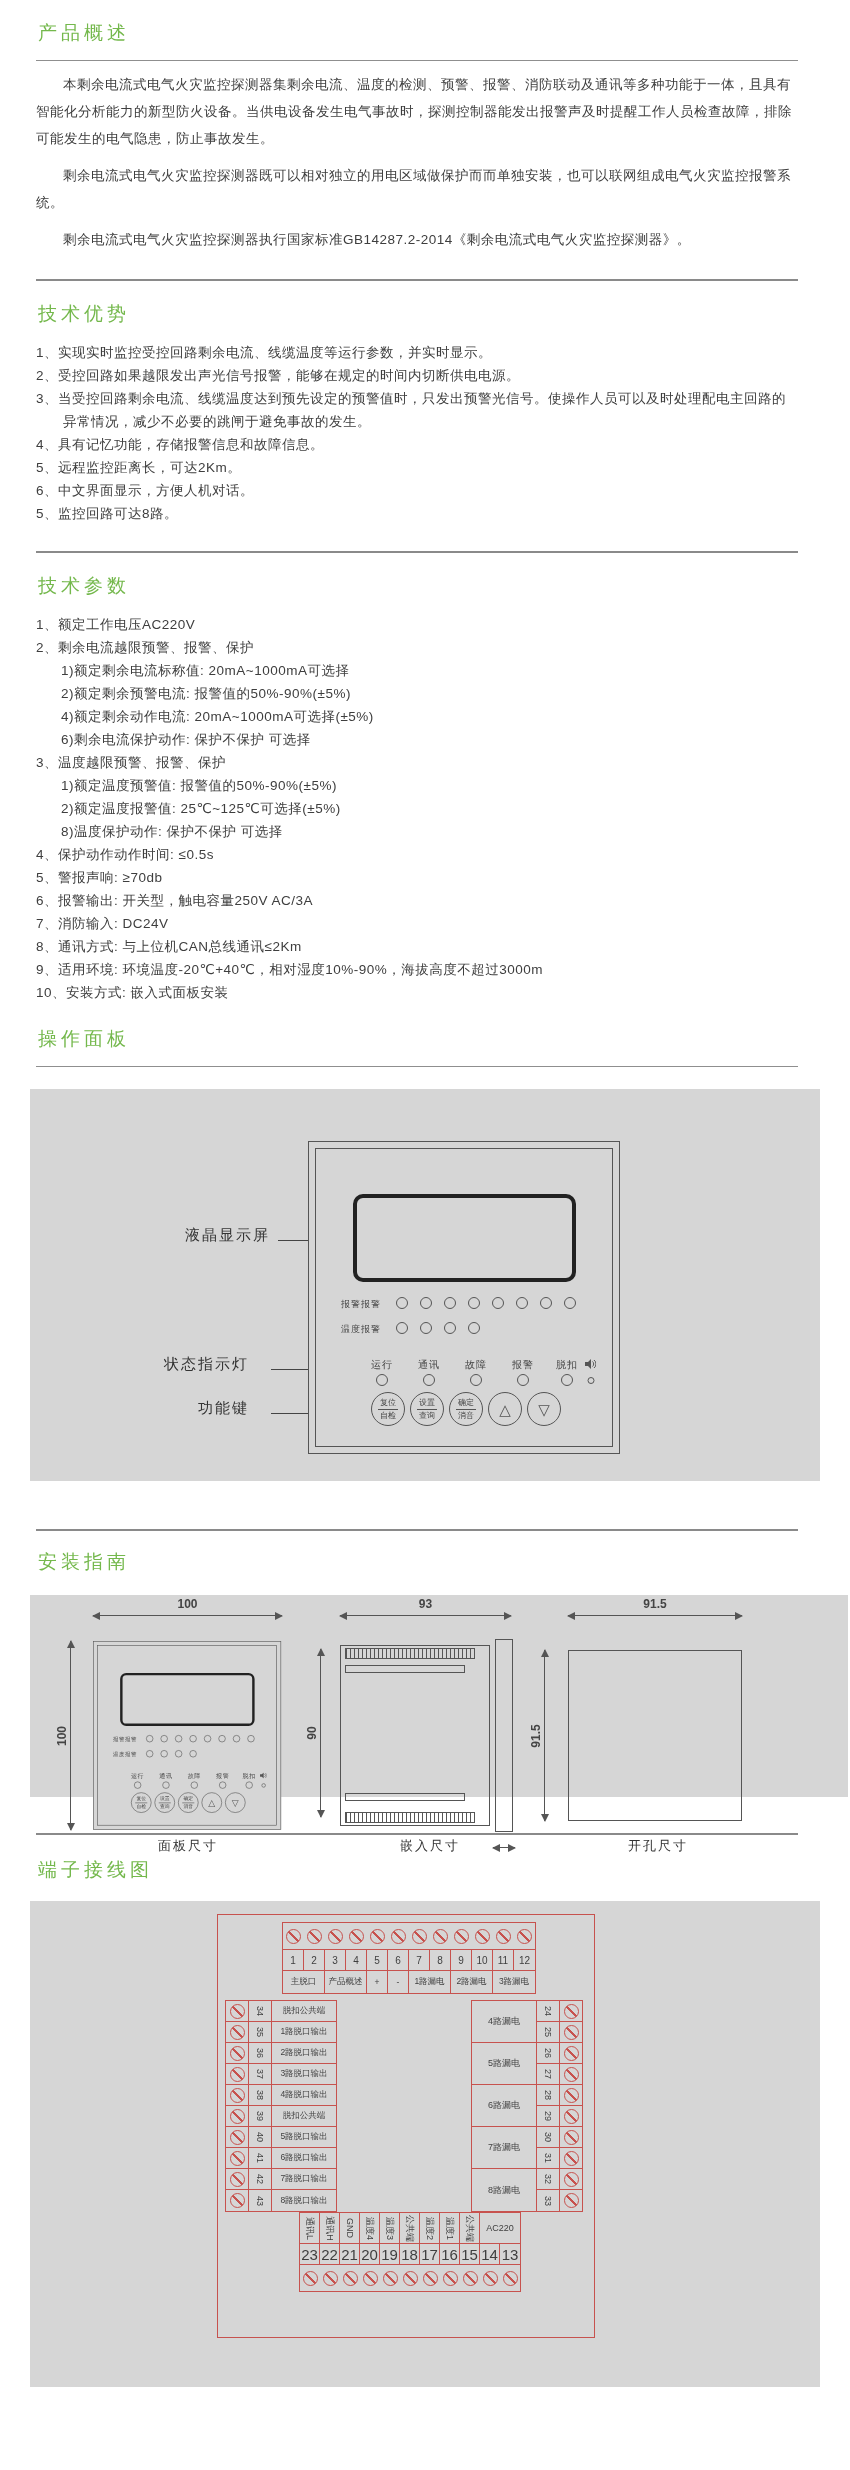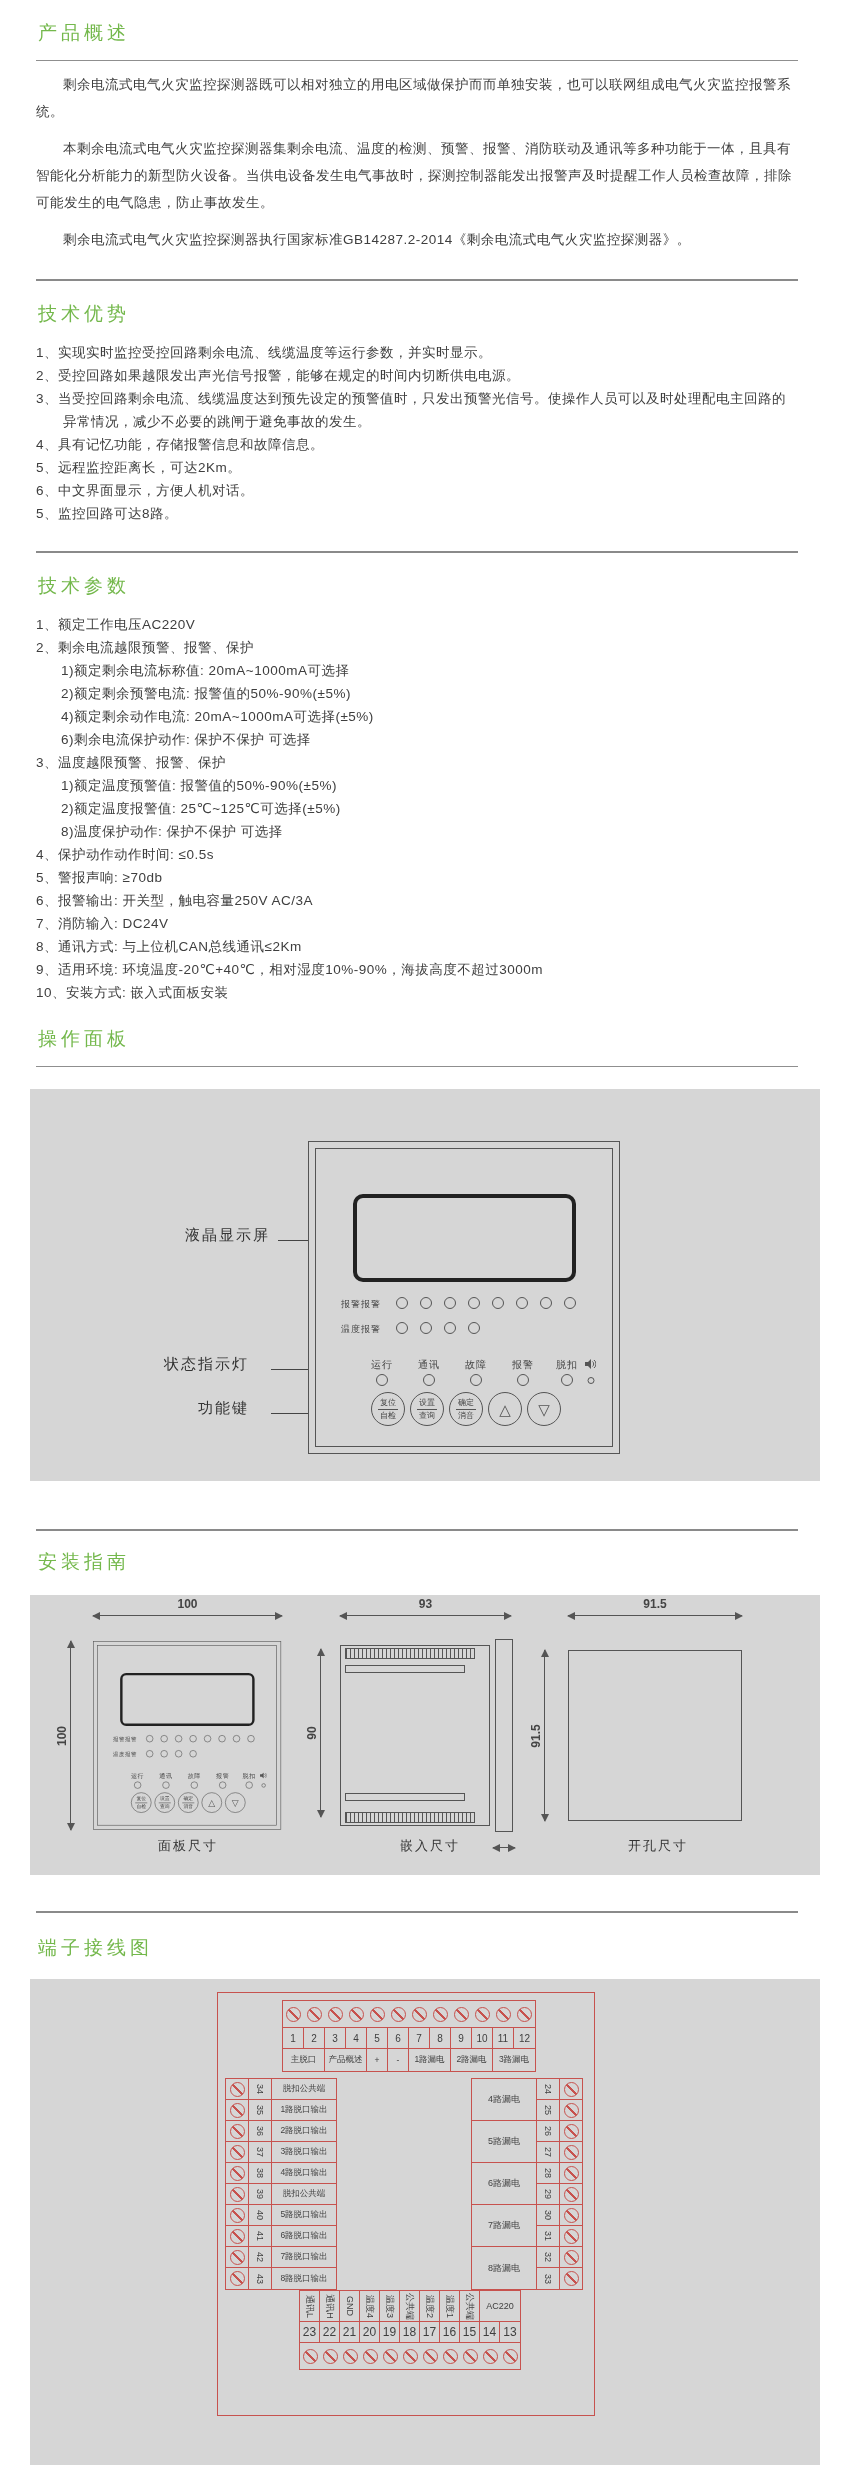--- a/index.html
+++ b/index.html
@@ -8,21 +8,21 @@
   h2.sec{color:#74b84c;font-size:19px;font-weight:normal;letter-spacing:4px;margin:10px 0 12px 2px;}
   .rule{border:none;border-top:1px solid #8f8f8f;margin:14px 0 0 0;}
   .sep{border:none;border-top:2px solid #8a8a8a;margin:26px 0 0 0;}
   p.body{font-size:13.5px;line-height:27px;margin:10px 0 0 0;text-indent:2em;letter-spacing:0.5px;}
   .list{margin-top:14px;}
   .li{font-size:13.5px;line-height:23px;padding-left:2em;text-indent:-2em;letter-spacing:0.5px;}
   .li.sub{margin-left:25px;padding-left:0;text-indent:0;}
   
   .gbox{position:relative;background:#d6d6d6;margin-left:-6px;width:790px;}
   .boxA{height:392px;margin-top:22px;}
-  .boxB{height:280px;margin-top:20px;}
+  .boxB{height:202px;margin-top:20px;padding-left:28px;}
   .boxC{height:486px;margin-top:18px;}
   
   .panel{position:absolute;left:278px;top:52px;width:312px;height:313px;border:1px solid #555;background:#d6d6d6;box-sizing:border-box;}
   .panel-inner{position:absolute;left:6px;top:6px;right:6px;bottom:6px;border:1px solid #555;}
   .lcd{position:absolute;left:44px;top:52px;width:223px;height:88px;border:4px solid #222;border-radius:10px;box-sizing:border-box;}
   .ledrow{position:absolute;left:0;width:100%;height:14px;}
   .ledrow .rlab{position:absolute;left:32px;top:1px;font-size:9px;letter-spacing:1px;color:#444;}
   .led{position:absolute;top:0;width:12px;height:12px;border:1px solid #555;border-radius:50%;box-sizing:border-box;}
   .stlab{position:absolute;font-size:10px;color:#444;letter-spacing:1px;transform:translateX(-50%);}
   .stled{position:absolute;width:12px;height:12px;border:1px solid #555;border-radius:50%;box-sizing:border-box;transform:translateX(-50%);}
@@ -72,33 +72,33 @@
   .wside .wn{border-left:1px solid #c7524e;border-right:1px solid #c7524e;}
   .wside .wb{font-size:8.5px;white-space:nowrap;}
   .wside .g{grid-row:span 2;height:42px;font-size:9px;}
   .rot{display:block;transform:rotate(90deg);font-style:normal;font-size:9px;white-space:nowrap;font-weight:normal;}
   .wbot{position:absolute;left:81px;top:297px;border:1px solid #c7524e;}
   .wbot .lrow{display:grid;grid-template-columns:repeat(11,20px);}
   .wbot .lrow b{height:30px;display:flex;align-items:center;justify-content:center;border-right:1px solid #c7524e;box-sizing:border-box;font-weight:normal;}
   .wbot .lrow b:last-child{border-right:none;}
   .wbot .lrow b.ac{font-size:9px;}
   .wbot .nrow{display:grid;grid-template-columns:repeat(11,20px);border-top:1px solid #c7524e;border-bottom:1px solid #c7524e;}
-  .wbot .nrow b{height:20px;display:flex;align-items:center;justify-content:center;font-size:12px;font-weight:normal;border-right:1px solid #c7524e;box-sizing:border-box;}
+  .wbot .nrow b{height:20px;display:flex;align-items:center;justify-content:center;font-size:15px;font-weight:normal;border-right:1px solid #c7524e;box-sizing:border-box;}
   .wbot .nrow b:last-child{border-right:none;}
   .wbot .srow{display:flex;justify-content:space-around;align-items:center;height:26px;width:220px;}
 </style>
 </head>
 <body>
 
 <div class="wrap">
 
   <h2 class="sec">产品概述</h2>
   <hr class="rule">
+  <p class="body">本剩余电流式电气火灾监控探测器集剩余电流、温度的检测、预警、报警、消防联动及通讯等多种功能于一体，且具有智能化分析能力的新型防火设备。当供电设备发生电气事故时，探测控制器能发出报警声及时提醒工作人员检查故障，排除可能发生的电气隐患，防止事故发生。</p>
   <p class="body">剩余电流式电气火灾监控探测器既可以相对独立的用电区域做保护而而单独安装，也可以联网组成电气火灾监控报警系统。</p>
-  <p class="body">本剩余电流式电气火灾监控探测器集剩余电流、温度的检测、预警、报警、消防联动及通讯等多种功能于一体，且具有智能化分析能力的新型防火设备。当供电设备发生电气事故时，探测控制器能发出报警声及时提醒工作人员检查故障，排除可能发生的电气隐患，防止事故发生。</p>
   <p class="body">剩余电流式电气火灾监控探测器执行国家标准GB14287.2-2014《剩余电流式电气火灾监控探测器》。</p>
 
   <hr class="sep">
 
   <h2 class="sec" style="margin-top:20px;">技术优势</h2>
   <div class="list">
     <div class="li">1、实现实时监控受控回路剩余电流、线缆温度等运行参数，并实时显示。</div>
     <div class="li">2、受控回路如果越限发出声光信号报警，能够在规定的时间内切断供电电源。</div>
     <div class="li">3、当受控回路剩余电流、线缆温度达到预先设定的预警值时，只发出预警光信号。使操作人员可以及时处理配电主回路的异常情况，减少不必要的跳闸于避免事故的发生。</div>
     <div class="li">4、具有记忆功能，存储报警信息和故障信息。</div>

